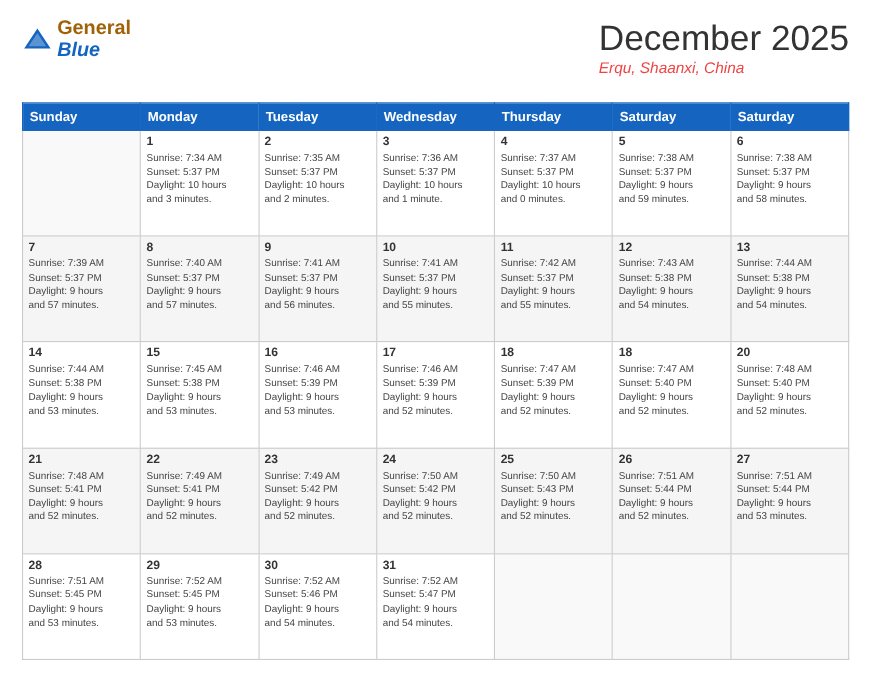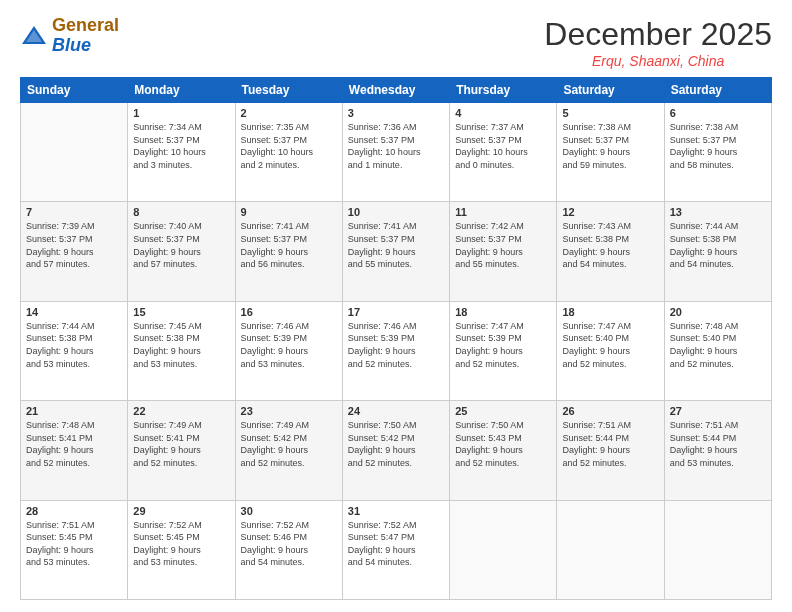--- a/index.html
+++ b/index.html
@@ -33,38 +33,39 @@
       font-weight: bold;
       line-height: 1.1;
     }
     .logo-general { color: #a16207; }
     .logo-blue { color: #1565C0; font-style: italic; }
     .logo-icon {
       width: 28px;
       height: 28px;
     }
     .title-section {
-      text-align: center;
+      text-align: left;
     }
     .month-title {
       font-size: 32px;
       color: #333;
       font-weight: normal;
     }
     .location {
       font-size: 14px;
       color: #ef4444;
       font-style: italic;
     }
     .calendar {
       flex: 1;
       border: 1px solid #ccc;
       border-collapse: collapse;
       width: 100%;
       table-layout: fixed;
+      margin-top: 16px;
     }
     .calendar th {
       background: #1565C0;
       color: #fff;
       font-size: 12px;
       padding: 5px 6px;
       text-align: left;
       border: 1px solid #1565C0;
       font-weight: bold;
     }

